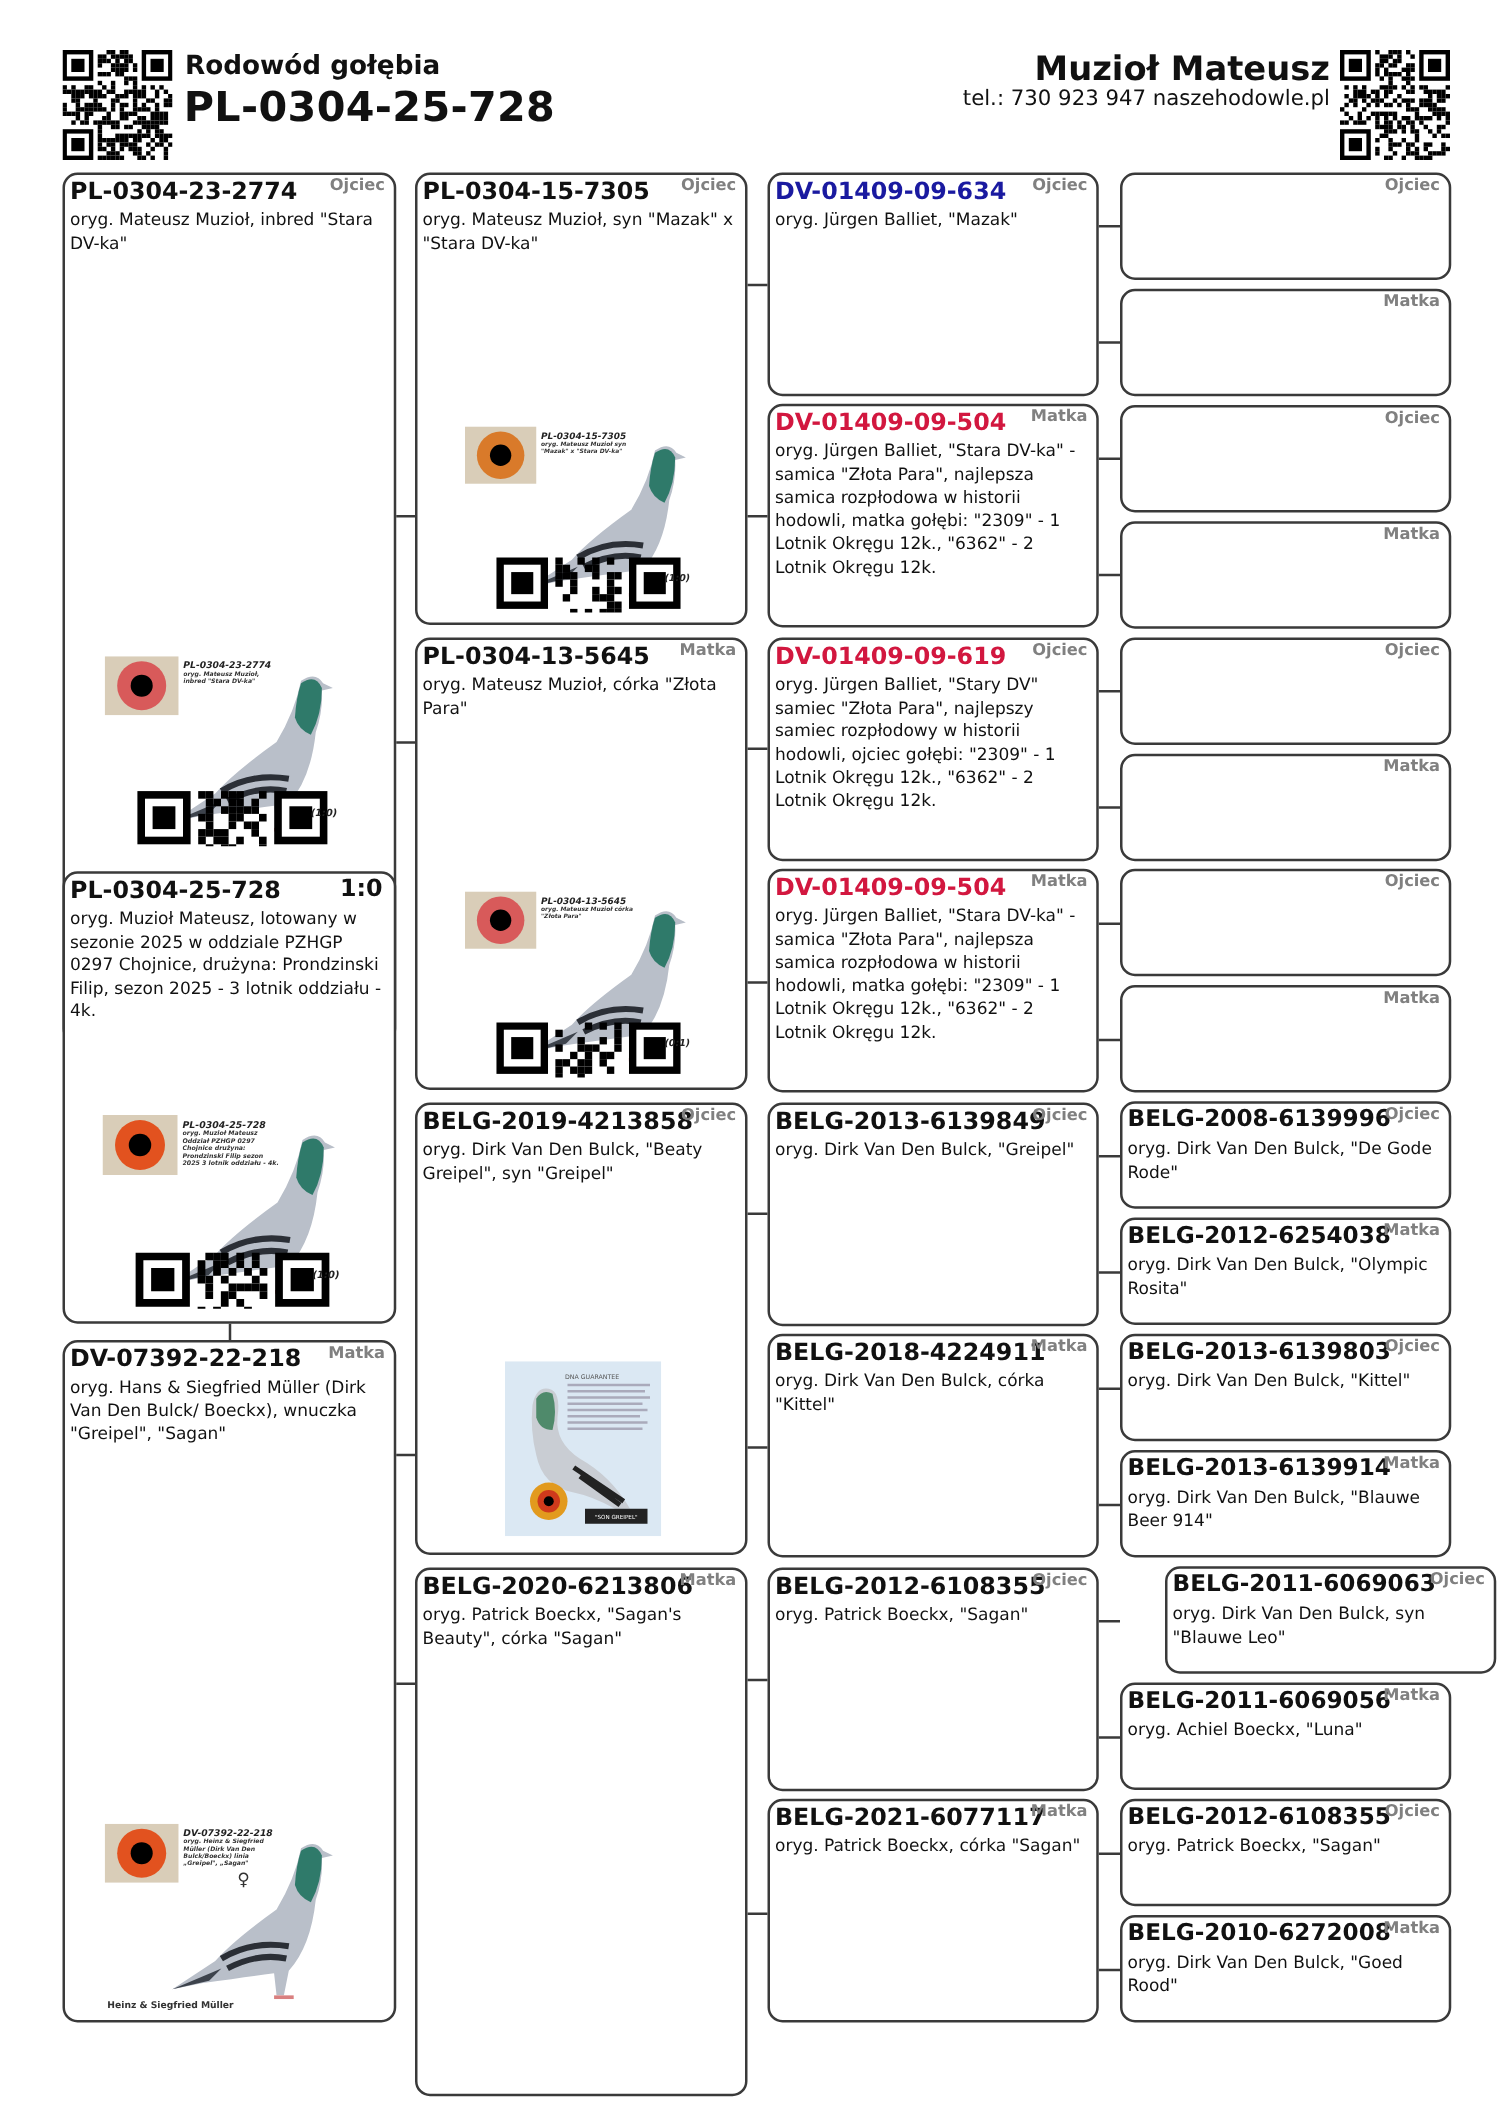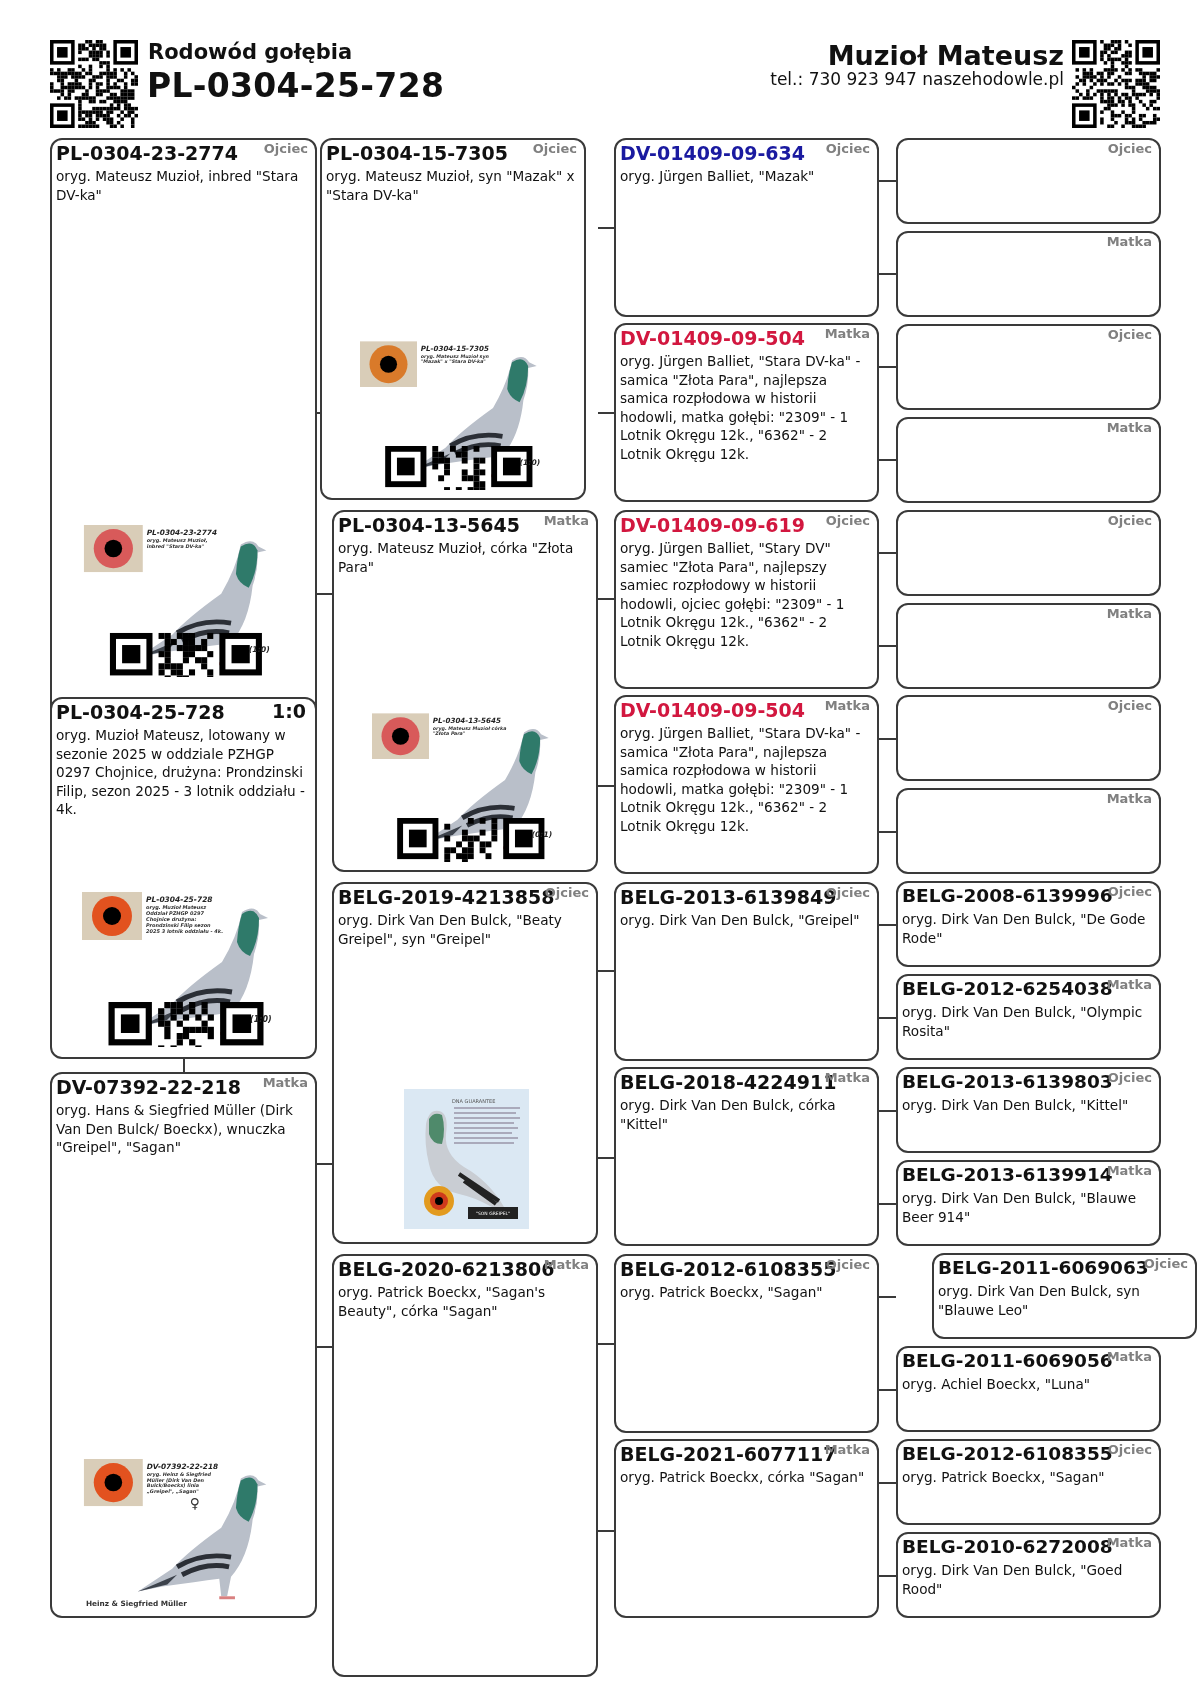--- a/index.html
+++ b/index.html
@@ -1063,21 +1063,21 @@
     <path d="M95 110 Q120 95 150 100 M100 118 Q125 105 148 110" stroke="#2b2f36" stroke-width="5" fill="none"></path>
     <path d="M55 135 L95 118 L85 128 Z" fill="#3d434c"></path>
     <rect x="138" y="140" width="16" height="3" fill="#d98080"></rect>
 
   <text x="2" y="150" font-size="7.5" font-weight="bold" fill="#333" font-family="DejaVu Sans, sans-serif">Heinz &amp; Siegfried Müller</text>
         <text x="108" y="50" font-size="14" fill="#333">♀</text>
       </svg>
     </div>
 </div>
 
-<div class="card" style="left:320px;top:138px;width:266px;height:362px;">
+<div class="card" style="left:332px;top:138px;width:266px;height:362px;">
   <div class="ring">PL-0304-15-7305</div>
   <div class="role">Ojciec</div>
   <div class="desc">oryg. Mateusz Muzioł, syn "Mazak" x "Stara DV-ka"</div>
   <div class="photo pigeon-photo" style="left:38px;top:200px;width:190px;height:150px;">
       <svg viewBox="0 0 200 155">
     <rect x="0" y="0" width="60" height="48" fill="#d9cdb8"></rect>
     <circle cx="30" cy="24" r="20" fill="#d97a2a"></circle>
     <circle cx="30" cy="24" r="9" fill="#000"></circle>
     <text x="64" y="10" font-size="7.5" font-weight="bold" font-style="italic" fill="#222" font-family="DejaVu Sans, sans-serif">PL-0304-15-7305</text>
     <foreignObject x="64" y="12" width="80" height="40"><div xmlns="http://www.w3.org/1999/xhtml" style="font-size:5px;font-style:italic;font-weight:bold;color:#333;line-height:6px;font-family:'DejaVu Sans',sans-serif;">oryg. Mateusz Muzioł syn "Mazak" x "Stara DV-ka"</div></foreignObject>

